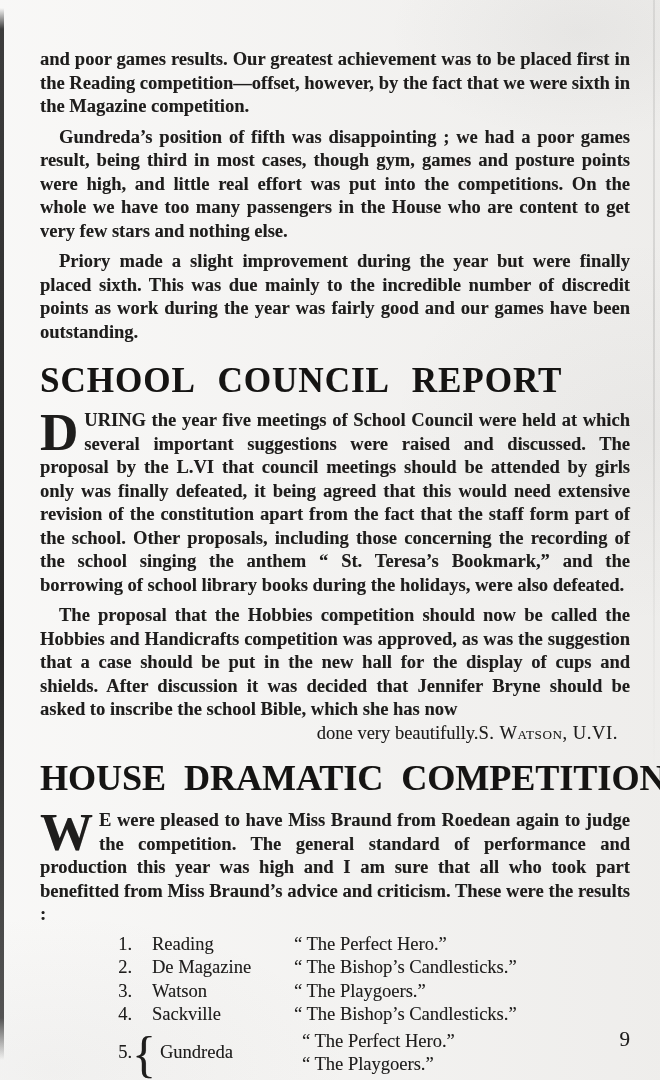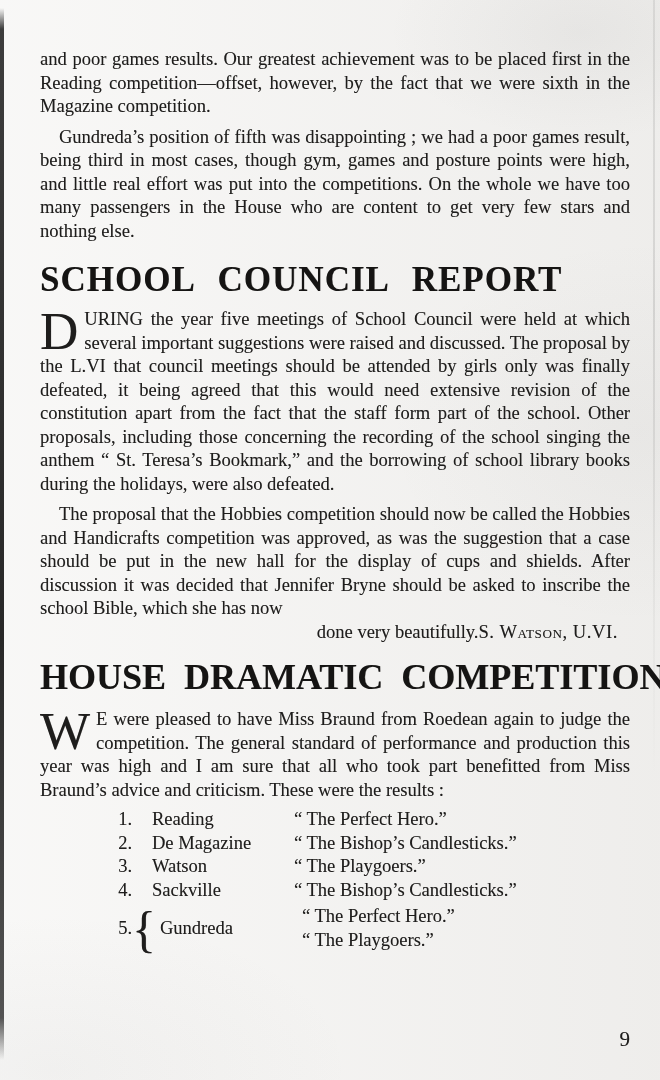--- a/index.html
+++ b/index.html
@@ -29,20 +29,21 @@
   .content {
     position:absolute; left:0; top:0; right:0; bottom:0;
     padding:48px 30px 0 40px;
   }
   .body-p {
     font-size:18.5px; line-height:23.5px;
     text-align:justify;
     margin:7px 0 0 0;
     text-indent:19px;
     text-shadow:0.2px 0.2px 0.4px rgba(35,32,30,0.35);
+    font-weight:bold;
   }
   .no-indent { text-indent:0; margin-top:0; }
   .dc-para { text-indent:0; margin-top:0; }
   .dropcap {
     float:left;
     font-size:53px; line-height:40px;
     padding:3px 6px 0 0;
     text-shadow:0.3px 0.3px 0.5px rgba(35,32,30,0.4);
   }
   .heading {
@@ -89,20 +90,21 @@
 <body>
 
 <div class="page">
   <div class="left-edge"></div>
   <div class="right-edge"></div>
 
   <div class="content">
 
     <p class="body-p no-indent">and poor games results. Our greatest achievement was to be placed first in the Reading competition—offset, however, by the fact that we were sixth in the Magazine competition.</p>
     <p class="body-p">Gundreda’s position of fifth was disappointing ; we had a poor games result, being third in most cases, though gym, games and posture points were high, and little real effort was put into the competitions. On the whole we have too many passengers in the House who are content to get very few stars and nothing else.</p>
+    <p class="body-p">Priory made a slight improvement during the year but were finally placed sixth. This was due mainly to the incredible number of discredit points as work during the year was fairly good and our games have been outstanding.</p>
 
     <h1 class="heading h1">SCHOOL COUNCIL REPORT</h1>
 
     <p class="body-p dc-para">
       <span class="dropcap">D</span><span>URING the year five meetings of School Council were held at which several important suggestions were raised and discussed. The proposal by the L.VI that council meetings should be attended by girls only was finally defeated, it being agreed that this would need extensive revision of the constitution apart from the fact that the staff form part of the school. Other proposals, including those concerning the recording of the school singing the anthem “ St. Teresa’s Bookmark,” and the borrowing of school library books during the holidays, were also defeated.</span>
     </p>
 
     <p class="body-p">The proposal that the Hobbies competition should now be called the Hobbies and Handicrafts competition was approved, as was the suggestion that a case should be put in the new hall for the display of cups and shields. After discussion it was decided that Jennifer Bryne should be asked to inscribe the school Bible, which she has now</p>
 
     <div class="sig-line">

